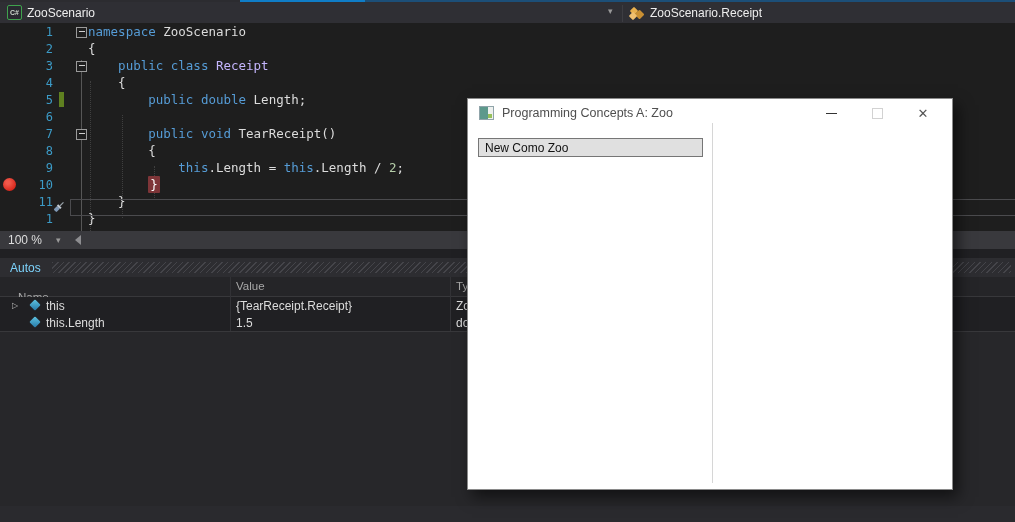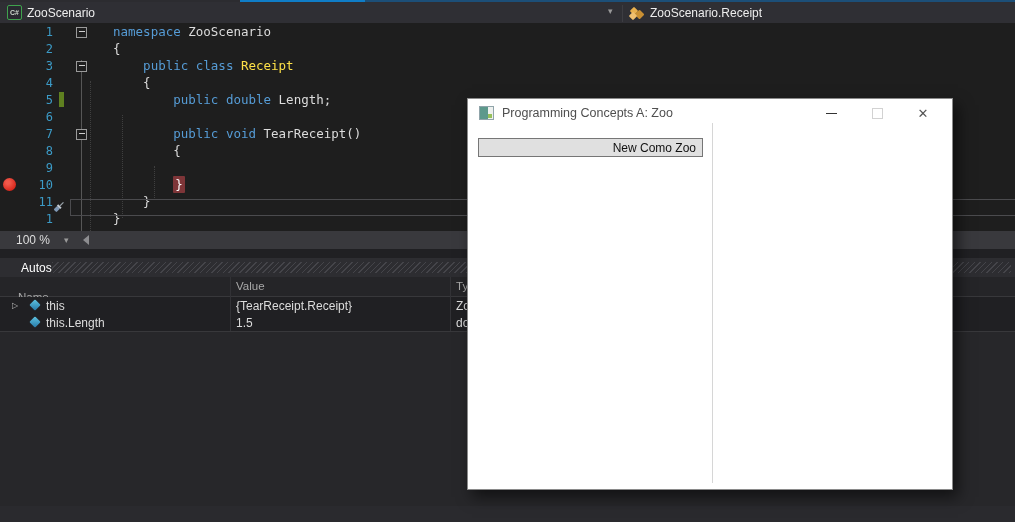--- a/index.html
+++ b/index.html
@@ -33,44 +33,44 @@
   .breakpoint-dot{position:absolute;left:3px;top:2px;width:13px;height:13px;border-radius:50%;
     background:radial-gradient(circle at 38% 35%,#f1594b 15%,#d6251a 75%);}
   .lnum{width:33px;flex:0 0 auto;text-align:right;color:#3c9bc7;
     font:12px "DejaVu Sans Mono","Liberation Mono",monospace;}
   .change-col{width:6px;margin-left:6px;flex:0 0 auto;height:17px;position:relative;}
   .change-bar{position:absolute;left:0;top:1px;width:5px;height:15px;background:#5f8020;}
   .outline-col{width:23px;flex:0 0 auto;height:17px;position:relative;}
   .collapse-box{position:absolute;left:11px;top:3.5px;width:9px;height:9px;border:1px solid #9a9a9a;
     background:#1e1e1e;z-index:3;}
   .collapse-box::after{content:"";position:absolute;left:1.5px;top:3.5px;width:6px;height:1px;background:#cfcfcf;}
-  pre.code{margin:16px;font:12.5px/17px "DejaVu Sans Mono","Liberation Mono",monospace;color:#dcdcdc;white-space:pre;padding-left:9px;}
-  .tk-kw{color:#569cd6}.tk-cls{color:#fde047}.tk-num{color:#b5cea8}.tk-pln{color:#dcdcdc}
+  pre.code{margin:0;font:12.5px/17px "DejaVu Sans Mono","Liberation Mono",monospace;color:#dcdcdc;white-space:pre;}
+  .tk-kw{color:#569cd6}.tk-cls{color:#c4b5fd}.tk-num{color:#b5cea8}.tk-pln{color:#dcdcdc}
   .tk-bp{background:#7e3538;color:#fff;padding:1px 2px;border-radius:1px;}
   .outline-line{position:absolute;left:81px;top:37px;width:1px;height:181px;background:#565656;}
   .outline-tick{position:absolute;left:81px;top:218px;width:6px;height:1px;background:#565656;}
   .indent-guide{position:absolute;width:1px;border-left:1px dotted #3f3f3f;}
   .guide1{left:90px;top:58px;height:154px;}
   .guide2{left:122px;top:92px;height:103px;}
   .guide3{left:154px;top:143px;height:34px;}
   .current-line-box{position:absolute;left:70px;top:176px;width:944px;height:15px;
     border:1px solid #4b4b4e;z-index:2;pointer-events:none;}
   .pin-icon{position:absolute;left:52px;top:176px;width:15px;height:15px;z-index:3;}
   
   .zoom-strip{position:absolute;top:231px;left:0;width:1015px;height:18px;background:#39393d;
     display:flex;align-items:center;font-size:12px;color:#dedede;}
-  .zoom-value{margin-left:16px;}
+  .zoom-value{margin-left:8px;}
   .zoom-dd{margin-left:14px;color:#9a9a9a;font-size:9px;}
   .scroll-left-arrow{margin-left:14px;width:0;height:0;border-top:5px solid transparent;
     border-bottom:5px solid transparent;border-right:6px solid #8d8d90;}
   .strip-gap{position:absolute;top:249px;left:0;width:1015px;height:9px;background:#202023;}
   
   .autos-title-bar{position:absolute;top:258px;left:0;width:1015px;height:19px;background:#2d2d31;
     display:flex;align-items:center;}
-  .autos-title{margin-left:21px;font-size:12px;color:#ffffff;}
+  .autos-title{margin-left:10px;font-size:12px;color:#7dd3fc;}
   .autos-hatch{position:absolute;left:52px;top:4px;right:4px;height:11px;
     background:repeating-linear-gradient(135deg,rgba(130,130,138,.28) 0 1px,transparent 1px 4px);}
   .autos-grid{position:absolute;top:277px;left:0;width:1015px;height:54px;background:#222225;}
   .grid-header{position:relative;height:19px;background:#252528;font-size:11.5px;color:#a8a8a8;
     border-bottom:1px solid #38383b;}
   .col-name{position:absolute;left:18px;top:14px;}
   .col-value{position:absolute;left:236px;top:3px;}
   .col-type{position:absolute;left:456px;top:3px;}
   .grid-row{position:relative;height:17px;font-size:12px;color:#dcdcdc;background:#202023;}
   .row-expander{position:absolute;left:12px;top:4px;font-size:8px;color:#b8b8b8;}
@@ -93,21 +93,21 @@
   .app-title{position:absolute;left:34px;top:7px;font-size:12.5px;color:#4f4f4f;white-space:nowrap;}
   .win-btn{position:absolute;top:0;width:34px;height:29px;display:flex;align-items:center;justify-content:center;}
   .btn-min{left:346px;} .btn-max{left:392px;} .btn-close{left:438px;}
   .glyph-min{width:11px;height:1px;background:#333;}
   .glyph-max{width:9px;height:9px;border:1px solid #d2d2d2;}
   .glyph-close{font-size:13px;color:#555;line-height:13px;}
   .app-divider{position:absolute;left:244px;top:24px;width:1px;height:360px;background:#d6d6d6;}
   .app-buttons{position:absolute;left:10px;top:39px;width:225px;}
   .app-btn{display:block;width:225px;height:19px;margin-bottom:7px;background:#e0e0e0;
     border:1px solid #767676;box-sizing:border-box;font-family:"Liberation Sans",sans-serif;
-    font-size:12px;color:#111;text-align:right;line-height:17px;}
+    font-size:12px;color:#111;text-align:left;line-height:17px;}
 </style>
 </head>
 <body>
 
 <div class="screen">
 
   <div class="top-edge">
     <div class="seg1"></div>
     <div class="seg2"></div>
     <div class="seg3"></div>
@@ -195,20 +195,21 @@
           <div class="lnum">8</div>
           <div class="change-col"></div>
           <div class="outline-col"></div>
           <pre class="code"><span class="tk-pln">        {</span></pre>
         </div>
         <div class="code-row">
           <div class="bp-margin"></div>
           <div class="lnum">9</div>
           <div class="change-col"></div>
           <div class="outline-col"></div>
+          <pre class="code"><span class="tk-pln">            </span><span class="tk-kw">this</span><span class="tk-pln">.Length = </span><span class="tk-kw">this</span><span class="tk-pln">.Length / </span><span class="tk-num">2</span><span class="tk-pln">;</span></pre>
         </div>
         <div class="code-row">
           <div class="bp-margin">
             <div class="breakpoint-dot"></div>
           </div>
           <div class="lnum">10</div>
           <div class="change-col"></div>
           <div class="outline-col"></div>
           <pre class="code"><span class="tk-pln">        </span><span class="tk-bp">}</span></pre>
         </div>

